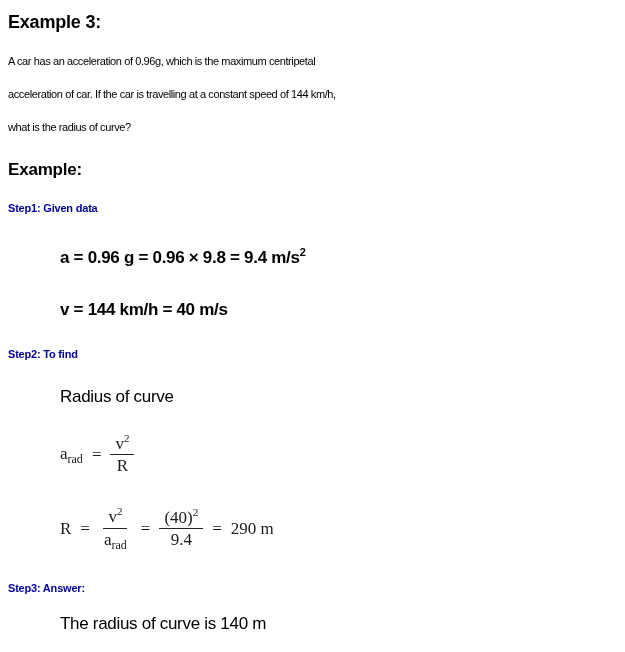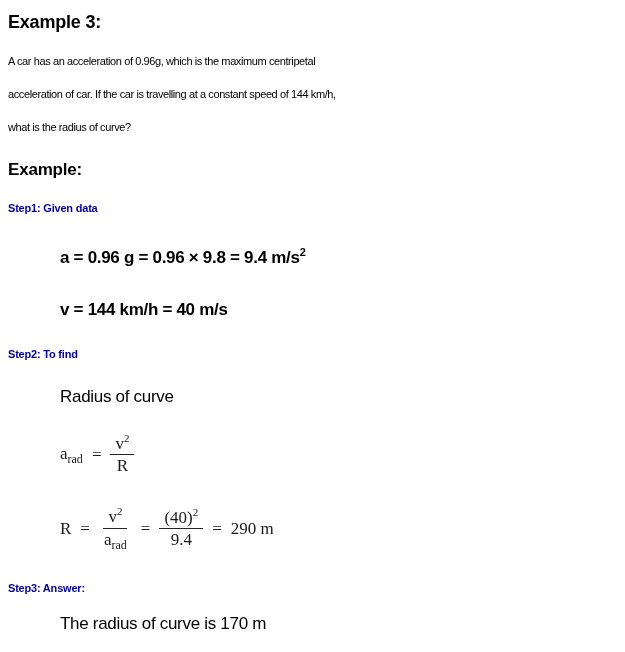--- a/index.html
+++ b/index.html
@@ -96,15 +96,15 @@
     <span class="frac">
       <span class="num"><span>(40)</span><sup>2</sup></span>
       <span class="den">9.4</span>
     </span>
     <span>=</span>
     <span>290 m</span>
   </div>
 
   <div class="step-heading">Step3: Answer:</div>
 
-  <div class="answer-text indent">The radius of curve is 170 m</div>
+  <div class="answer-text indent">The radius of curve is 140 m</div>
 
 </div>
 
 </body></html>

